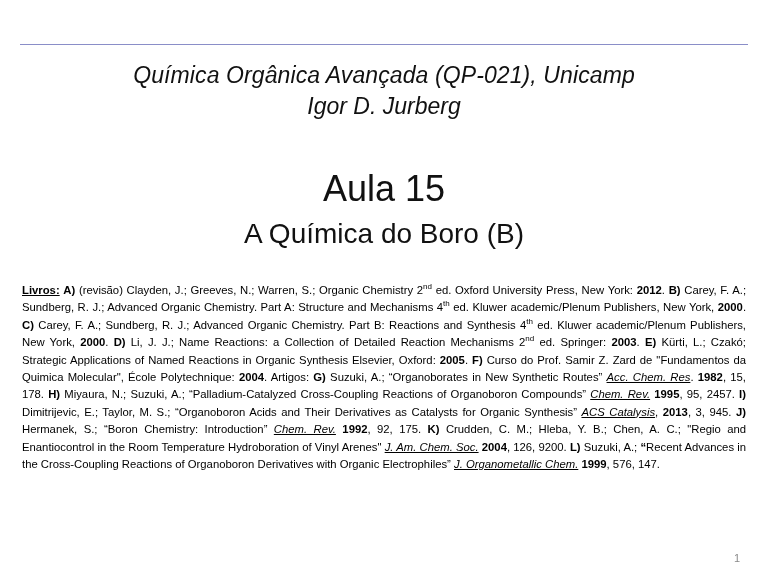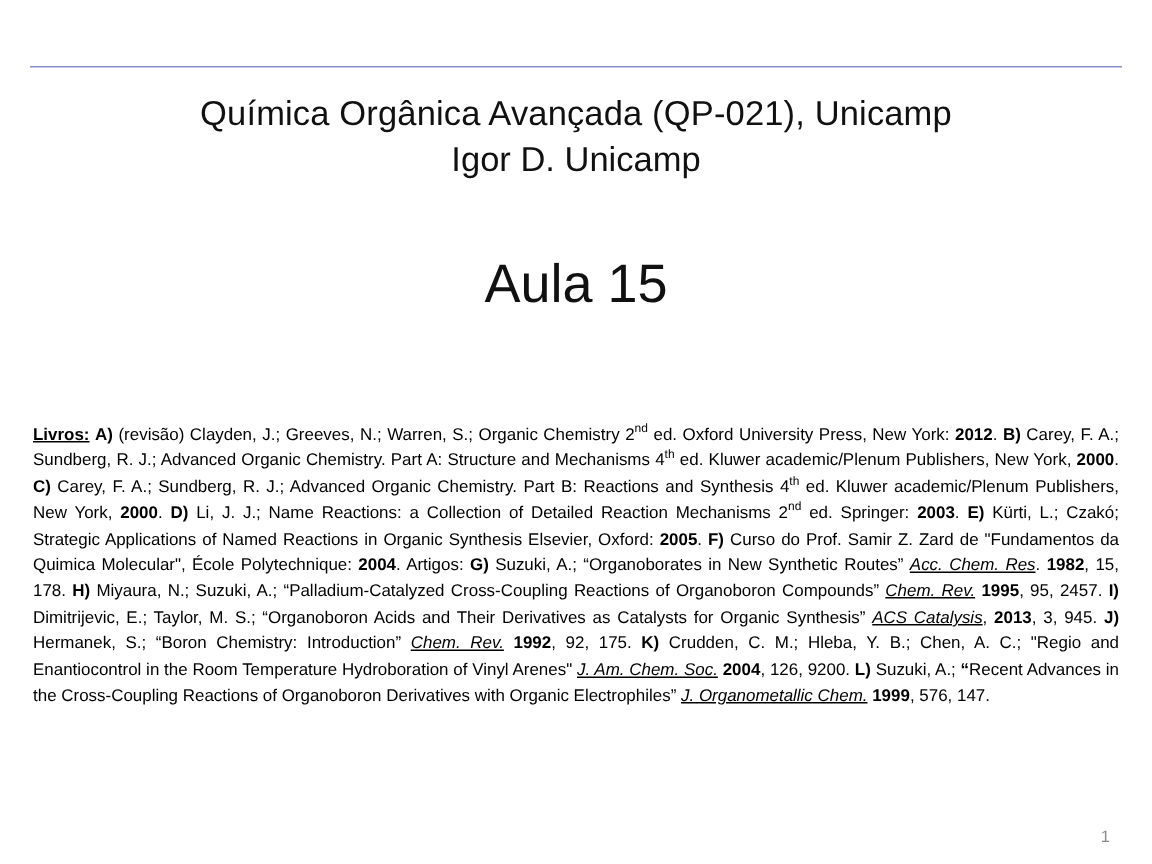--- a/index.html
+++ b/index.html
@@ -27,20 +27,21 @@
     width: 728px;
     height: 0;
     border-top: 1px solid #8a8ec8;
   }
   .header-block {
     position: absolute;
     left: 34px;
     top: 60px;
     width: 700px;
     text-align: center;
+    font-style: italic;
   }
   .course-title {
     font-size: 23px;
     line-height: 31px;
     color: #111111;
     letter-spacing: 0.1px;
   }
   .author {
     font-size: 23px;
     line-height: 31px;
@@ -88,24 +89,25 @@
 </style>
 </head>
 <body>
 
 <div class="slide">
 
   <div class="top-rule"></div>
 
   <div class="header-block">
     <div class="course-title">Química Orgânica Avançada (QP-021), Unicamp</div>
-    <div class="author">Igor D. Unicamp</div>
+    <div class="author">Igor D. Jurberg</div>
   </div>
 
   <div class="lecture-block">
     <div class="lecture-number">Aula 15</div>
+    <div class="lecture-subject">A Química do Boro (B)</div>
   </div>
 
   <div class="refs"><span class="u">Livros:</span> <b>A)</b> (revisão) Clayden, J.; Greeves, N.; Warren, S.; Organic Chemistry 2<sup>nd</sup> ed. Oxford University Press, New York: <b>2012</b>. <b>B)</b> Carey, F. A.; Sundberg, R. J.; Advanced Organic Chemistry. Part A: Structure and Mechanisms 4<sup>th</sup> ed. Kluwer academic/Plenum Publishers,  New York, <b>2000</b>. <b>C)</b> Carey, F. A.; Sundberg, R. J.; Advanced Organic Chemistry. Part B: Reactions and Synthesis 4<sup>th</sup> ed. Kluwer academic/Plenum Publishers,  New York, <b>2000</b>. <b>D)</b> Li, J. J.; Name Reactions: a Collection of Detailed Reaction Mechanisms 2<sup>nd</sup> ed. Springer: <b>2003</b>. <b>E)</b> Kürti, L.; Czakó; Strategic Applications of Named Reactions in Organic Synthesis Elsevier, Oxford: <b>2005</b>. <b>F)</b> Curso do Prof. Samir Z. Zard de "Fundamentos da Quimica Molecular", École Polytechnique: <b>2004</b>. Artigos: <b>G)</b>  Suzuki, A.; “Organoborates in New Synthetic Routes” <i>Acc. Chem. Res</i>. <b>1982</b>, 15, 178. <b>H)</b> Miyaura, N.; Suzuki, A.; “Palladium-Catalyzed  Cross-Coupling  Reactions   of  Organoboron Compounds” <i>Chem. Rev.</i> <b>1995</b>, 95, 2457. <b>I)</b> Dimitrijevic, E.; Taylor, M. S.; “Organoboron Acids and Their Derivatives as Catalysts for Organic Synthesis” <i>ACS Catalysis</i>, <b>2013</b>, 3, 945. <b>J)</b> Hermanek, S.;  “Boron Chemistry: Introduction” <i>Chem. Rev.</i> <b>1992</b>, 92,  175.  <b>K)</b> Crudden, C. M.;  Hleba, Y. B.;  Chen, A. C.; "Regio and Enantiocontrol in  the  Room  Temperature Hydroboration of Vinyl Arenes" <i>J. Am. Chem.  Soc.</i>  <b>2004</b>,  126, 9200.  <b>L)</b> Suzuki, A.;  <b>“</b>Recent   Advances   in   the   Cross-Coupling   Reactions   of  Organoboron Derivatives with Organic Electrophiles” <i>J. Organometallic Chem.</i> <b>1999</b>, 576, 147.</div>
 
   <div class="page-number">1</div>
 
 </div>
 
 </body></html>

